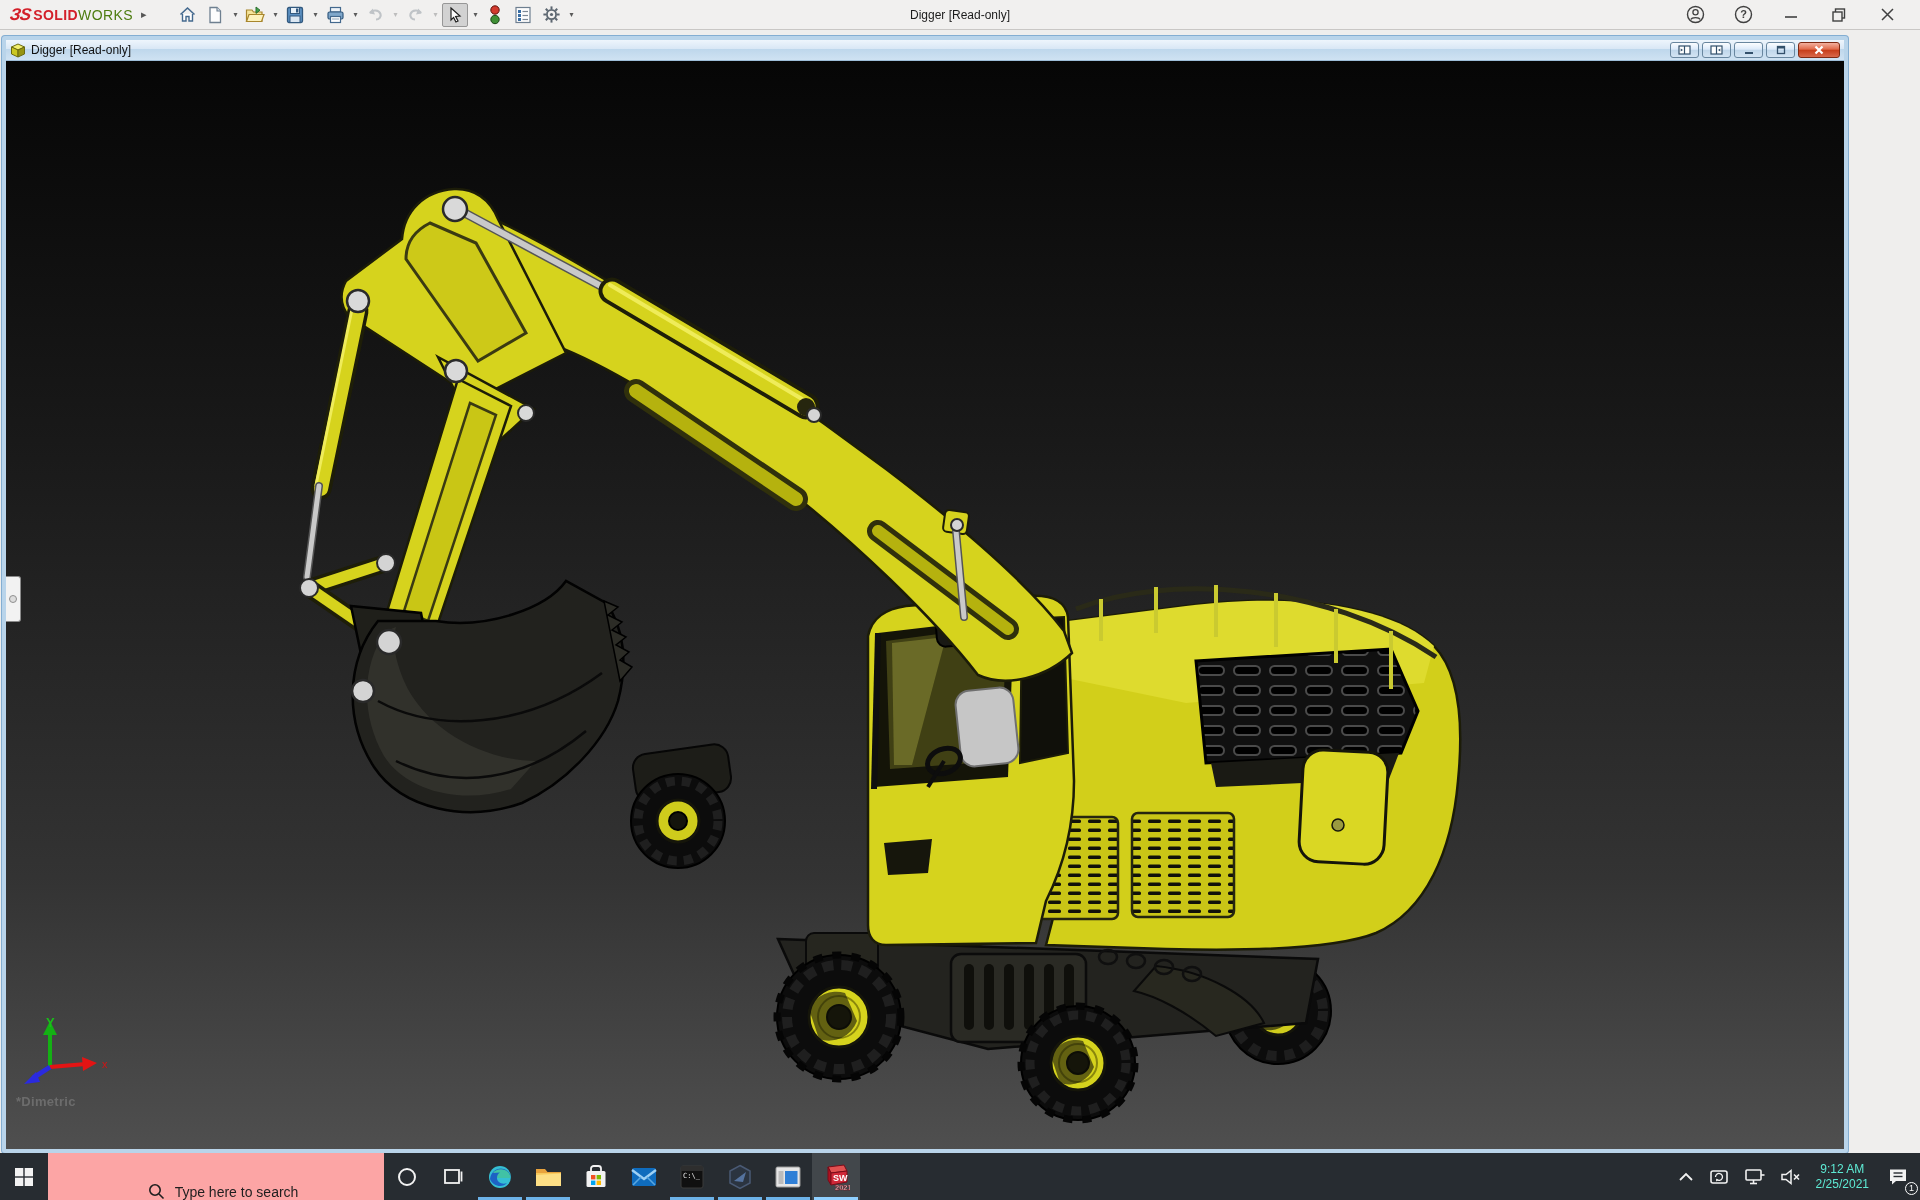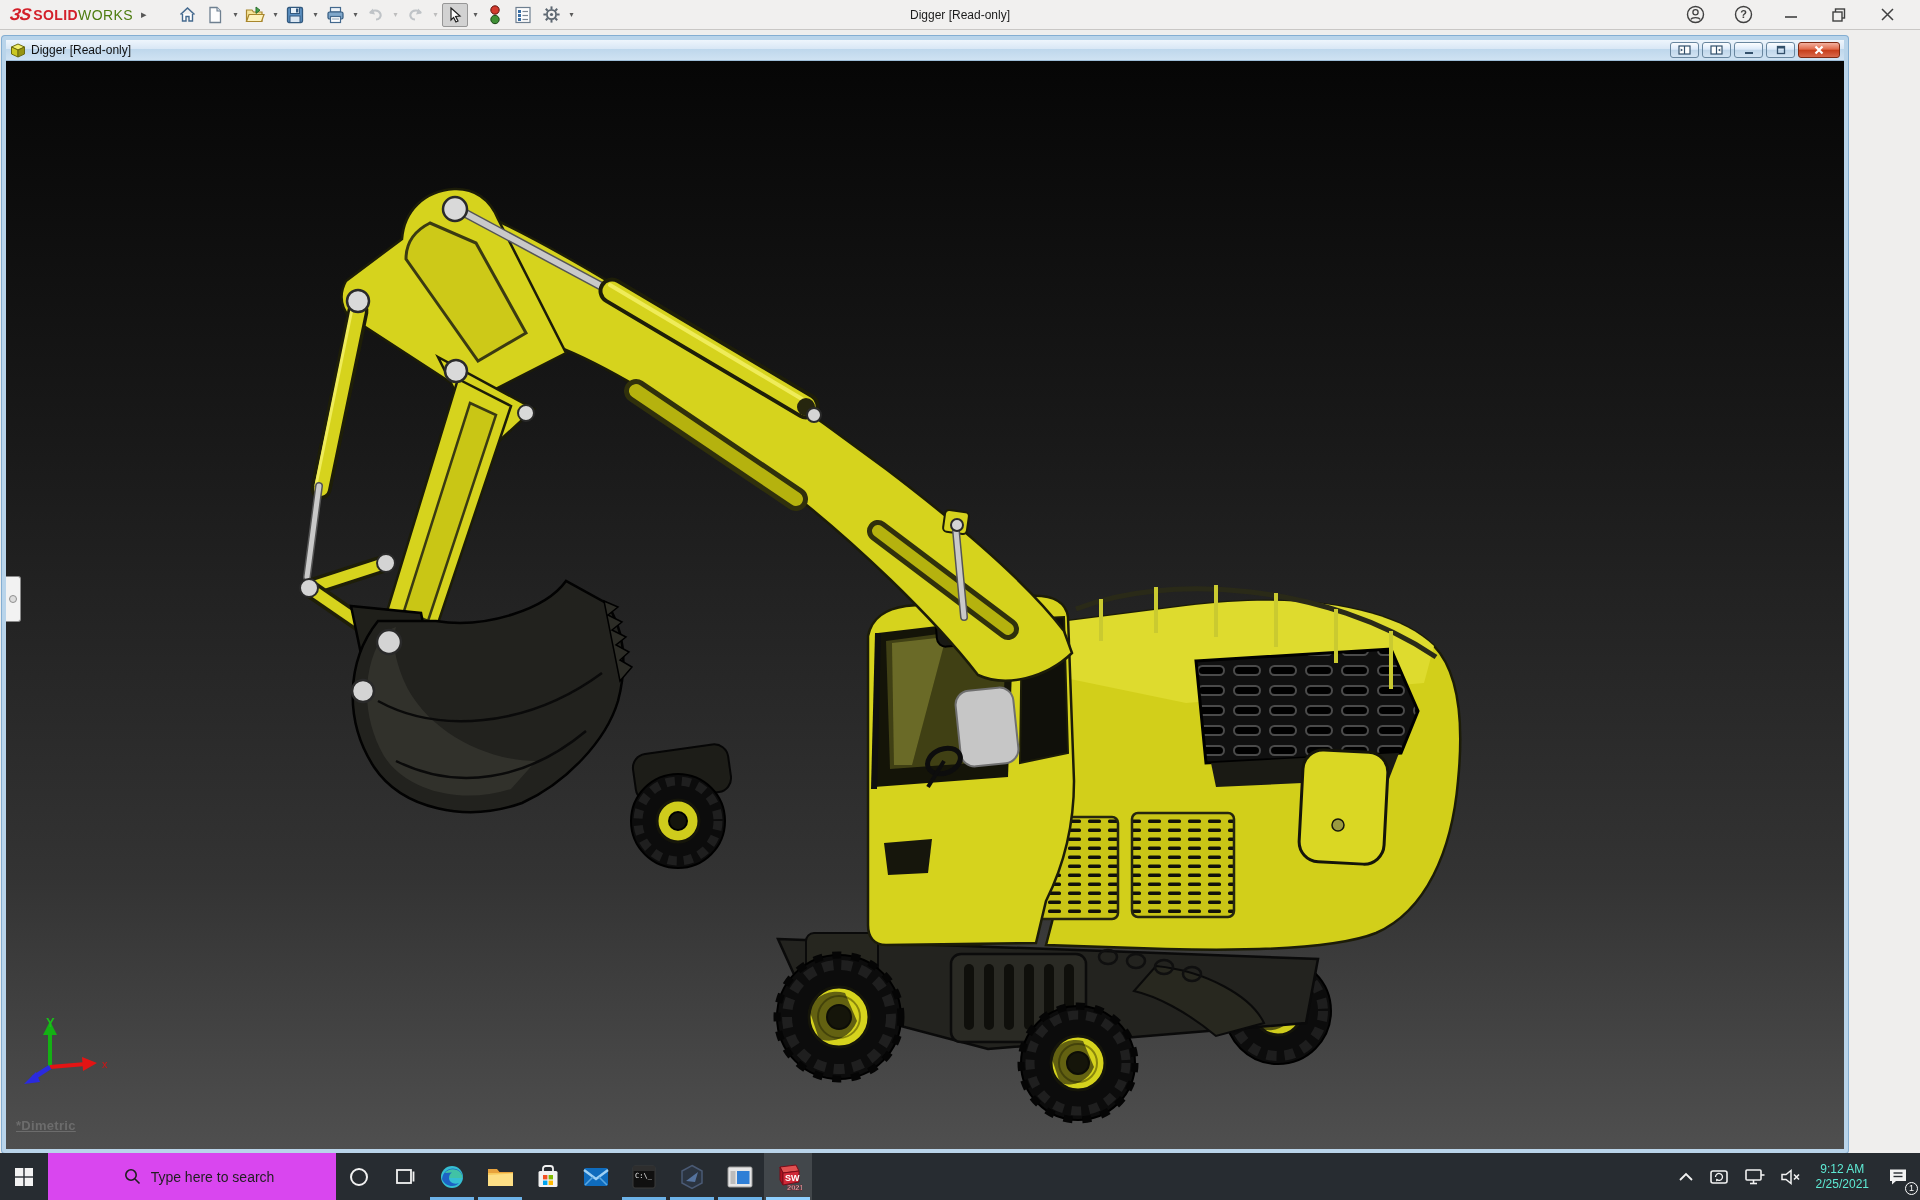--- a/index.html
+++ b/index.html
@@ -51,29 +51,29 @@
     overflow:hidden; }
   .viewport > svg.model { position:absolute; inset:0; width:100%; height:100%; }
 
   .panel-tab { position:absolute; left:0; top:515px; width:15px; height:46px;
     background:#f2f2f2; border:1px solid #8a8a8a; border-left:none;
     border-radius:0 3px 3px 0; display:flex; align-items:center; justify-content:center;}
   .panel-tab .dot { width:8px; height:8px; border:1px solid #8f8f8f; border-radius:50%;
     background:#dcdcdc; }
 
   .triad { position:absolute; left:14px; bottom:62px; }
-  .view-label { position:absolute; left:10px; bottom:16px; font-size:13px; font-weight:700;
-    color:#6c6c6c; letter-spacing:.3px;text-decoration:underline; }
+  .view-label { position:absolute; left:10px; bottom:40px; font-size:13px; font-weight:700;
+    color:#6c6c6c; letter-spacing:.3px; }
 
   
   .taskbar { position:absolute; left:0; bottom:0; width:1920px; height:47px;
     background:#272c31; display:flex; align-items:stretch; }
   .tb-item { display:flex; align-items:center; justify-content:center; position:relative; }
   .start { width:48px; }
-  .searchbox { width:288px; background:#d946ef; display:flex; align-items:center;
+  .searchbox { width:336px; background:#fca5a5; display:flex; align-items:flex-end;
     gap:10px; padding-left:14px; }
   .searchbox .ph { font-size:14px; color:#1f1f1f; }
   .round-btn { width:46px; }
   .app-btn { width:48px; }
   .app-btn.running::after { content:""; position:absolute; left:2px; right:2px; bottom:0;
     height:3px; background:#6cb2e8; }
   .app-btn.active { background:rgba(255,255,255,.13); }
   .app-btn.active::after { background:#8fd0ff; }
   .tray { margin-left:auto; display:flex; align-items:stretch; }
   .tray .tb-item { padding:0 7px; }

